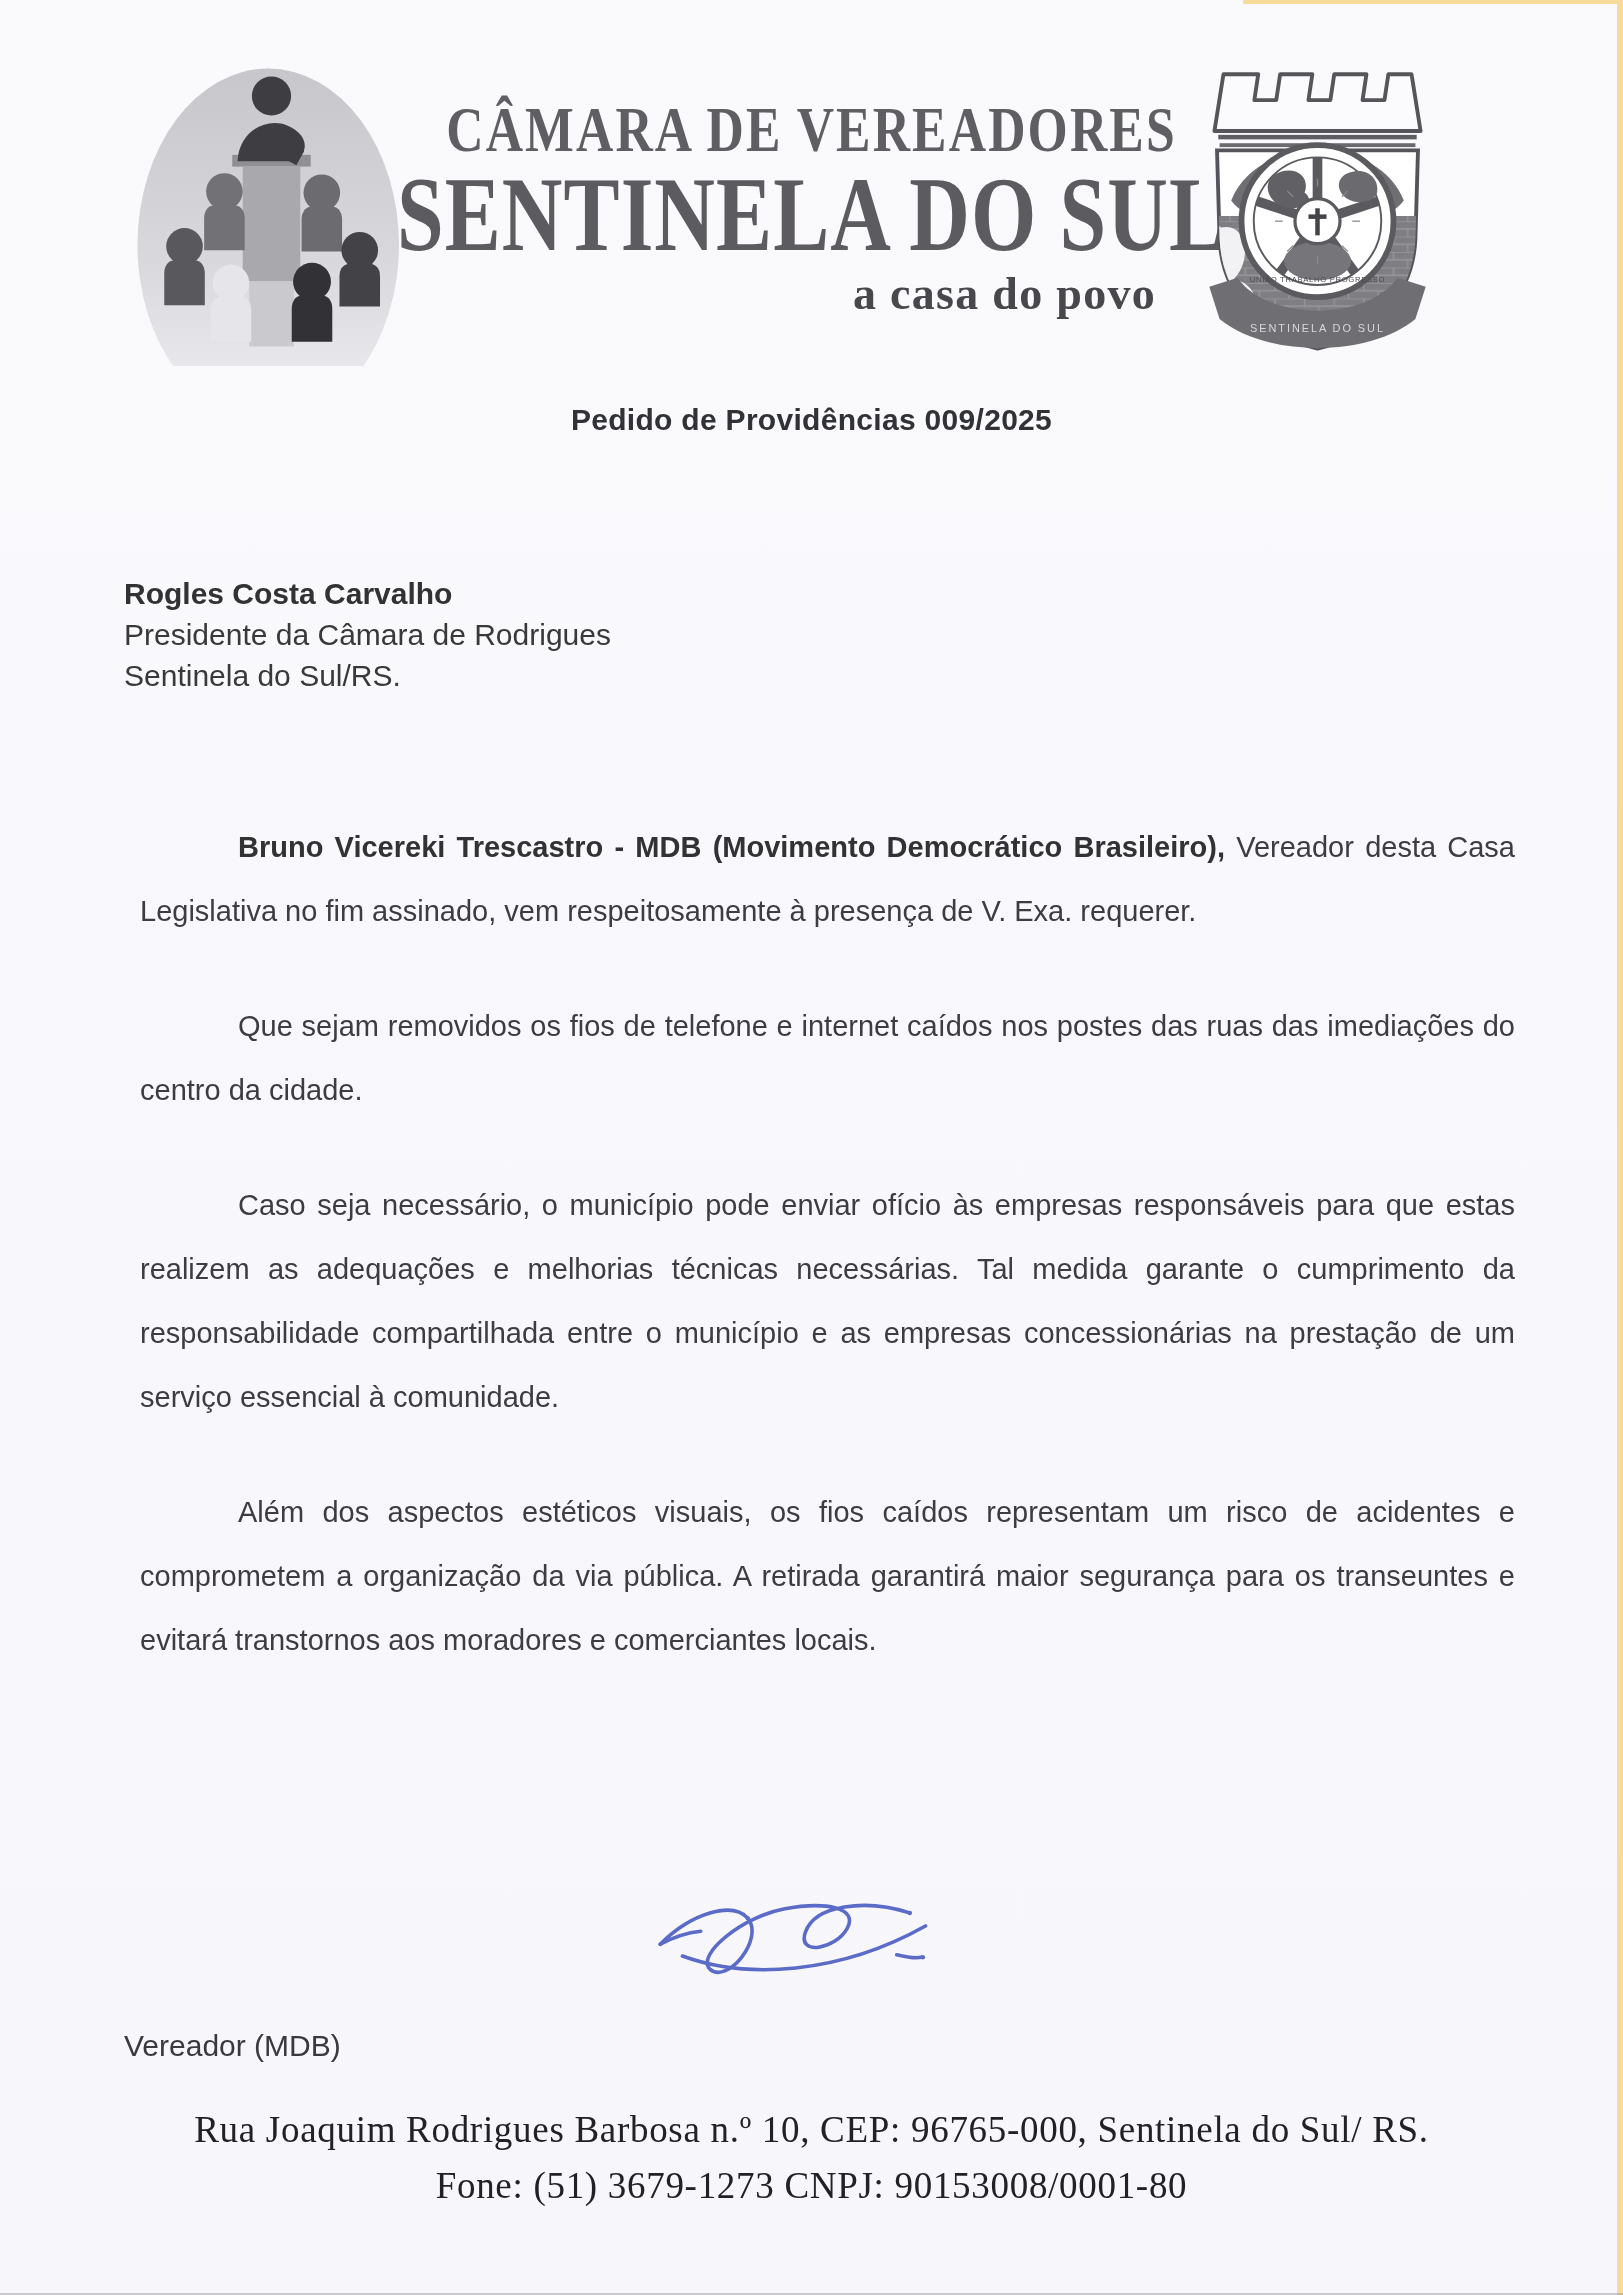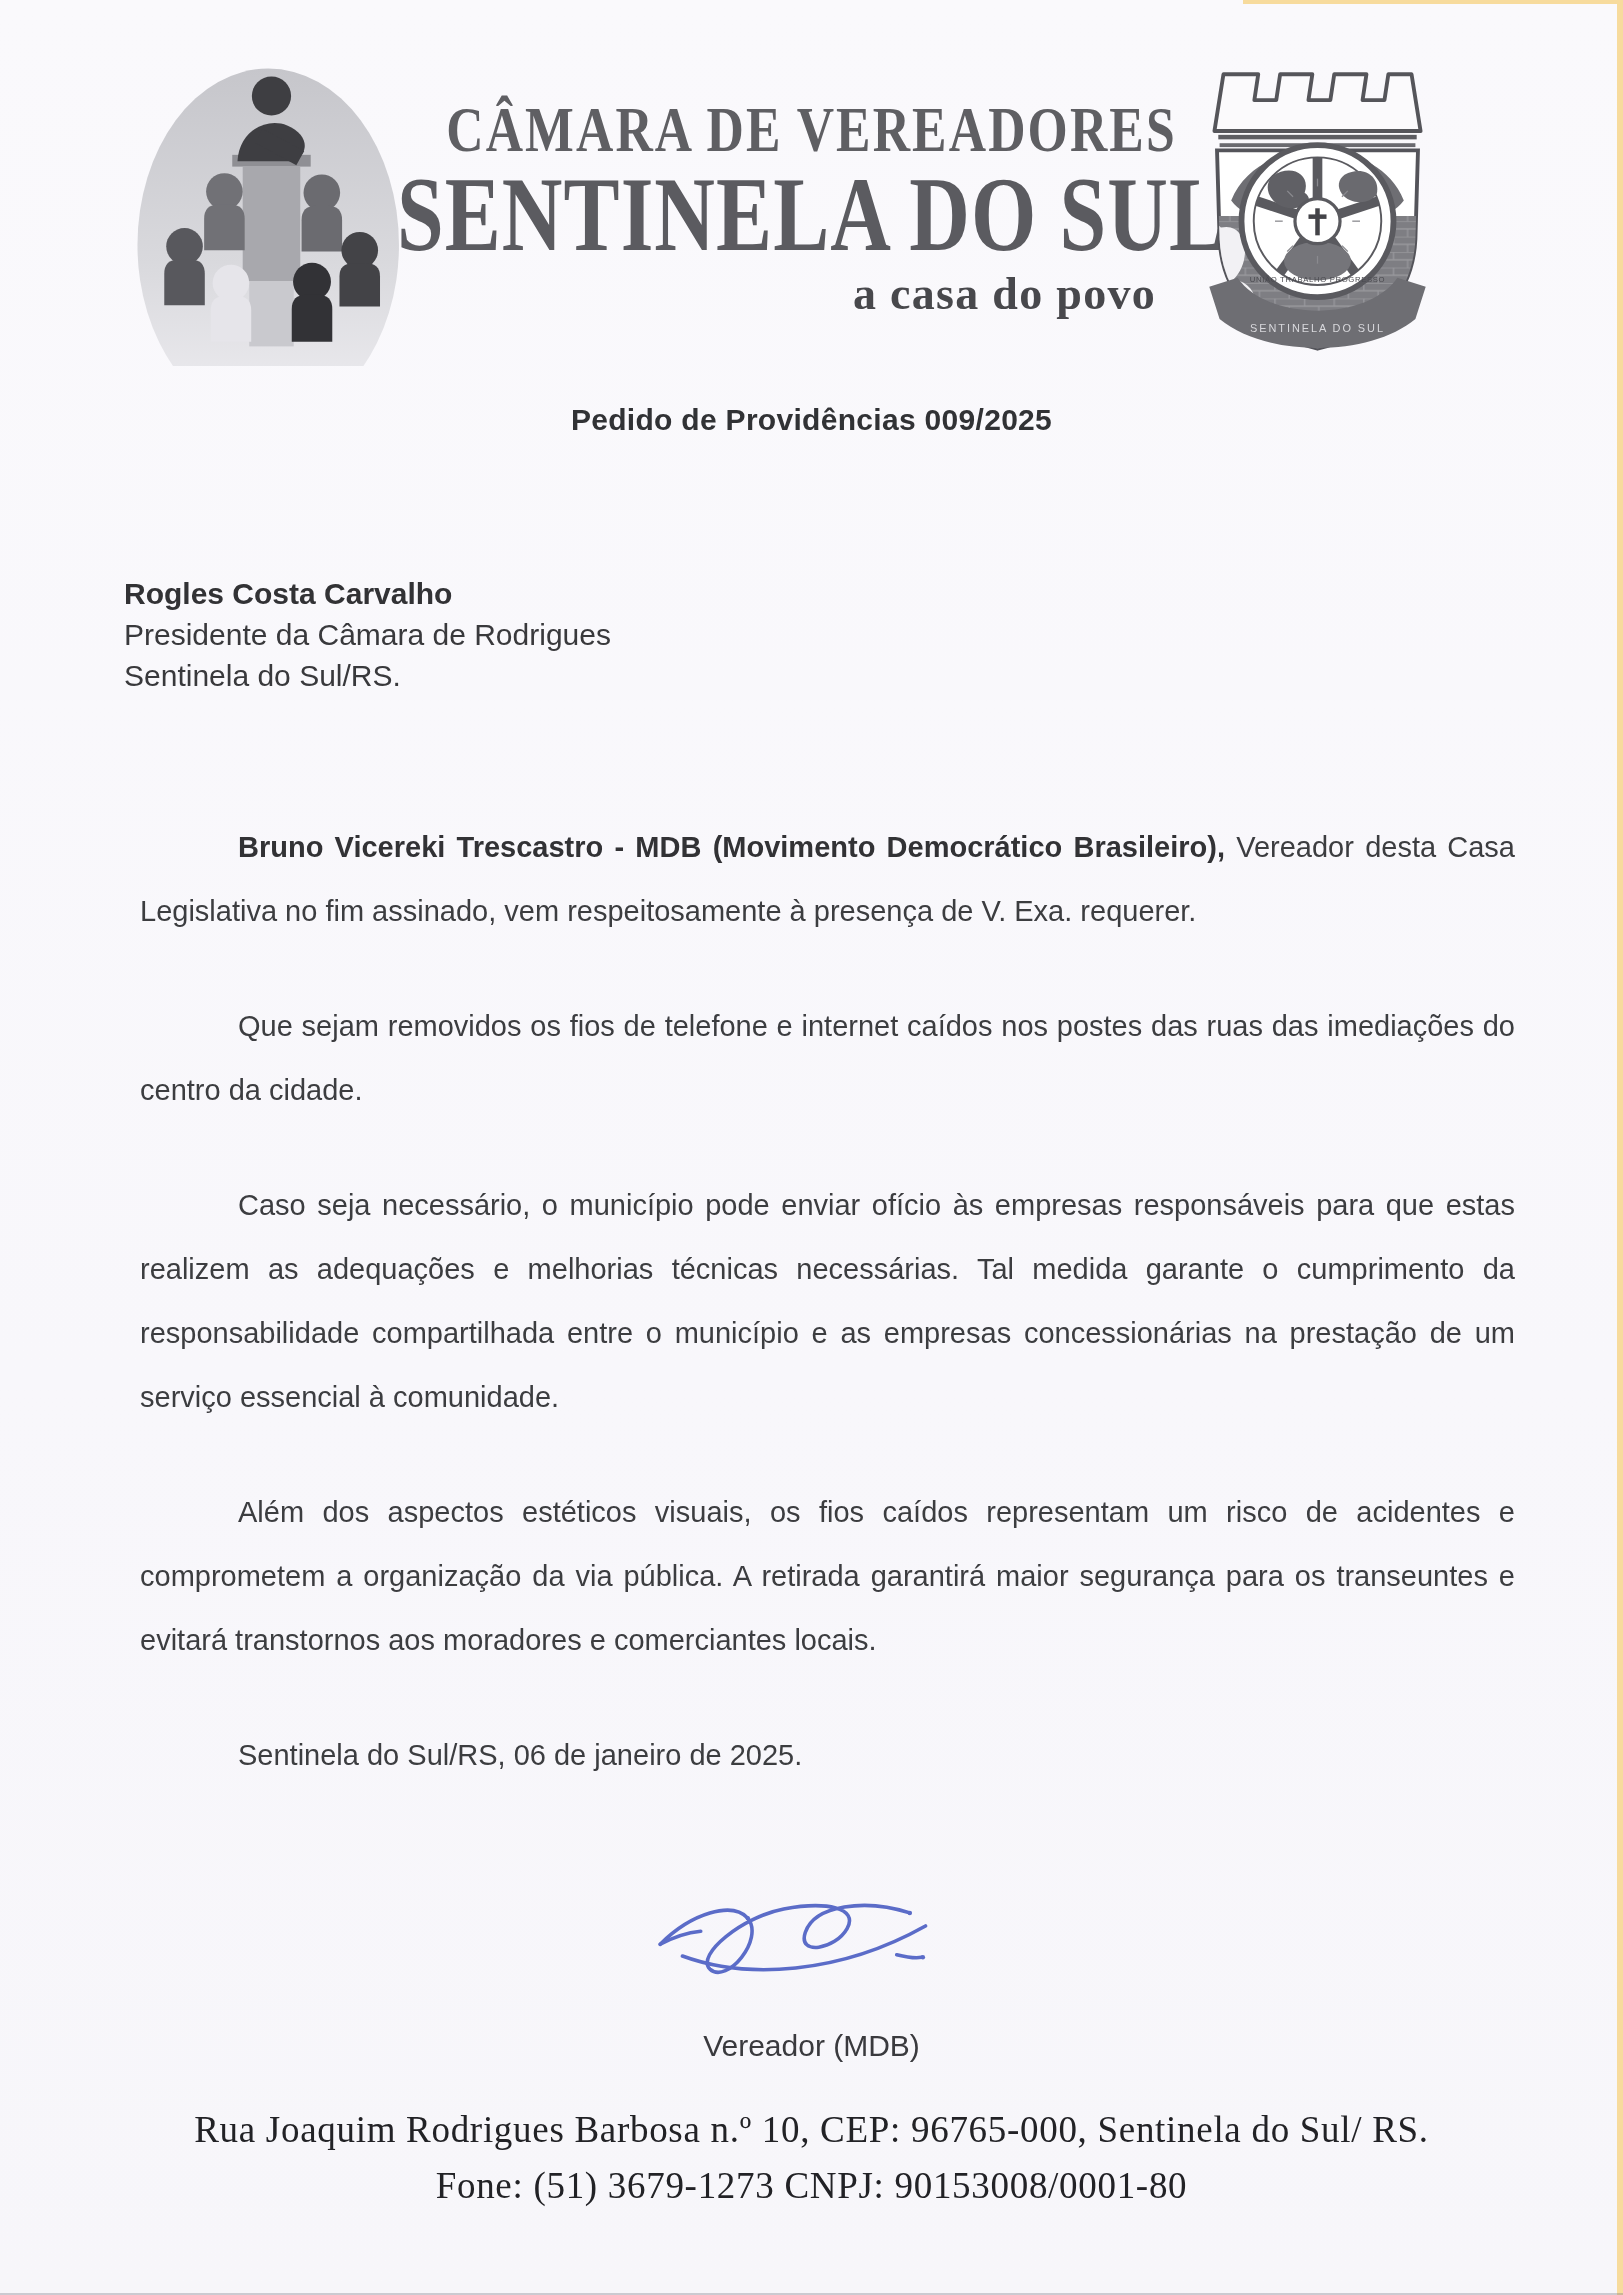--- a/index.html
+++ b/index.html
@@ -56,21 +56,21 @@
   .body-text p.noj{text-align:left;}
   .body-text .b{font-weight:700;color:#323235;}
 
   
   .sig-box{position:absolute;left:648px;top:1892px;width:308px;height:98px;}
   .sig-name{
     position:absolute;left:124px;top:1982px;width:1375px;text-align:center;
     font-size:30px;color:#3a3a3e;
   }
   .sig-role{
-    position:absolute;left:124px;top:2029px;width:1375px;text-align:center;
+    position:absolute;left:124px;top:2029px;width:1375px;
     font-size:30px;color:#3a3a3e;
   }
 
   
   .footer{
     position:absolute;left:59px;top:2102px;width:1505px;text-align:center;
     font-family:"Liberation Serif",serif;
     font-size:37px;line-height:56px;color:#222226;letter-spacing:0.7px;
   }
 </style>
@@ -204,21 +204,20 @@
     <div class="b">Rogles Costa Carvalho</div>
     <div>Presidente da Câmara de Rodrigues</div>
     <div>Sentinela do Sul/RS.</div>
   </div>
 
   <div class="body-text">
     <p><span class="b">Bruno Vicereki Trescastro - MDB (Movimento Democrático Brasileiro),</span><span> Vereador desta Casa Legislativa no fim assinado, vem respeitosamente à presença de V. Exa. requerer.</span></p>
     <p>Que sejam removidos os fios de telefone e internet caídos nos postes das ruas das imediações do centro da cidade.</p>
     <p>Caso seja necessário, o município pode enviar ofício às empresas responsáveis para que estas realizem as adequações e melhorias técnicas necessárias. Tal medida garante o cumprimento da responsabilidade compartilhada entre o município e as empresas concessionárias na prestação de um serviço essencial à comunidade.</p>
     <p>Além dos aspectos estéticos visuais, os fios caídos representam um risco de acidentes e comprometem a organização da via pública. A retirada garantirá maior segurança para os transeuntes e evitará transtornos aos moradores e comerciantes locais.</p>
-    <p class="noj">Sentinela do Sul/RS, 06 de janeiro de 2025.</p>
   </div>
 
   <div class="sig-box">
     <svg width="308" height="98" viewBox="0 0 470 150">
       <g fill="none" stroke="#5b6cc8" stroke-width="5.5" stroke-linecap="round">
         <path d="M18,80 C66,32 128,14 152,40 C178,72 120,142 94,118 C72,96 144,38 207,26 C272,14 322,24 304,56 C286,88 228,98 240,62 C254,20 332,10 400,32"></path>
         <path d="M52,98 C150,134 292,126 424,52"></path>
         <path d="M18,80 C40,68 60,62 80,60"></path>
         <path d="M380,96 C396,100 408,102 418,100"></path>
       </g>

